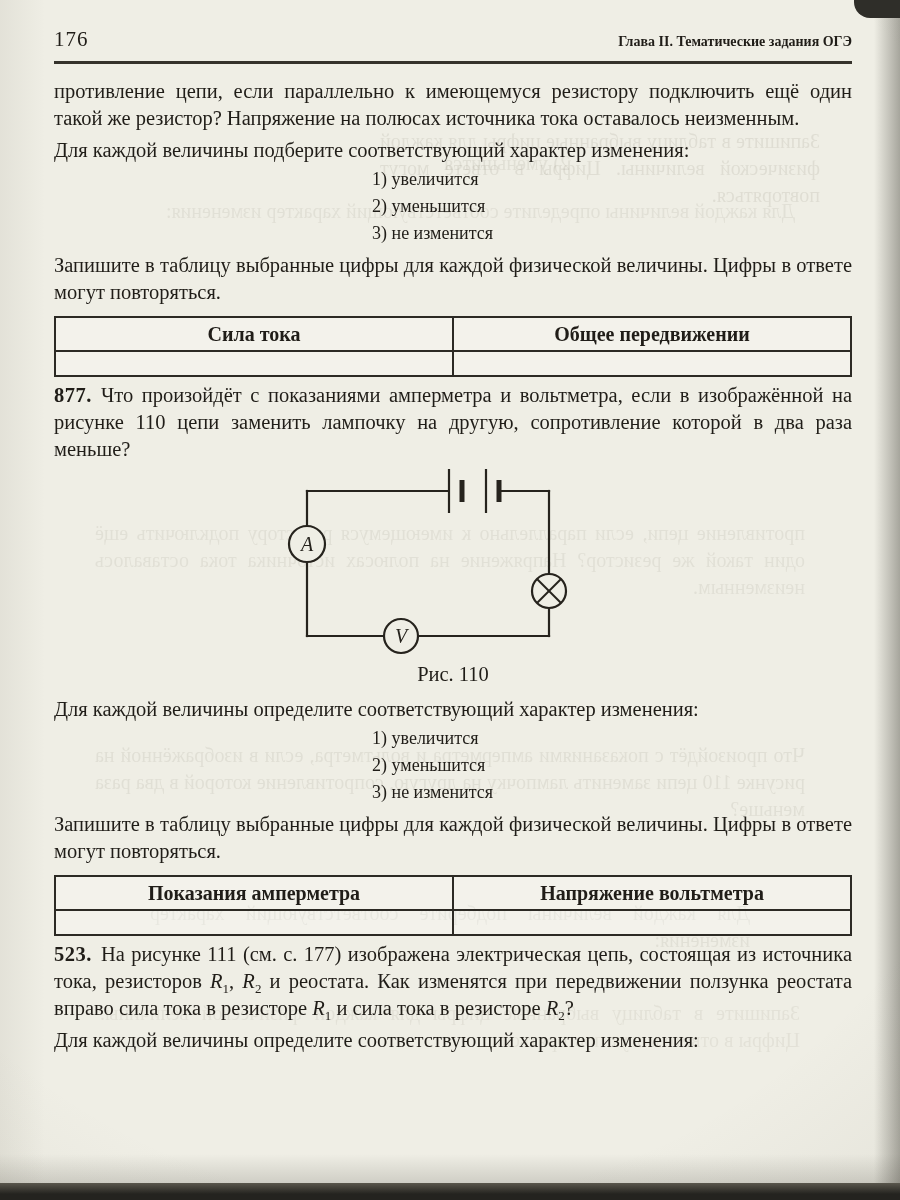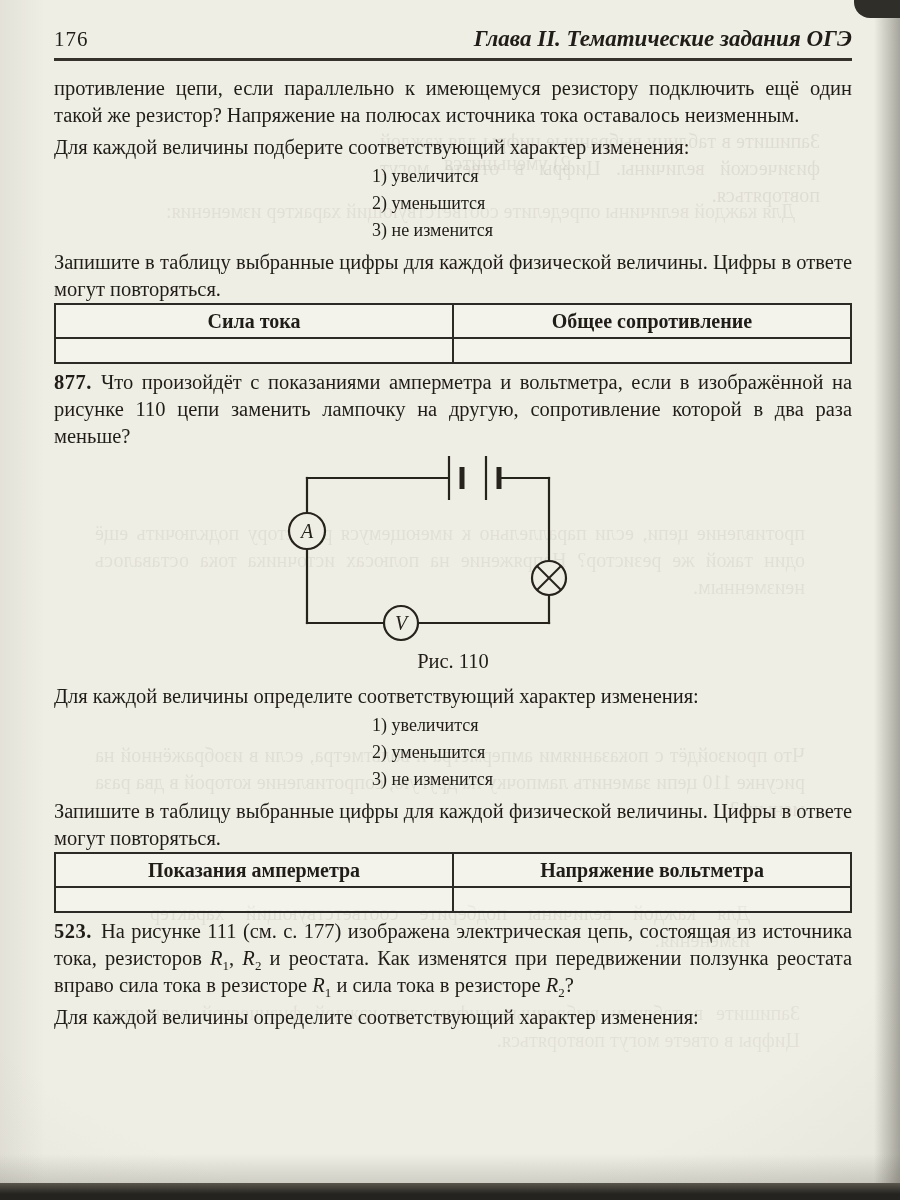--- a/index.html
+++ b/index.html
@@ -31,41 +31,42 @@
   .content { position: relative; padding: 26px 48px 0 54px; z-index: 2; }
 
   .running-head {
     display: flex;
     justify-content: space-between;
     align-items: baseline;
     font-size: 21px;
     line-height: 26px;
   }
   .page-num { letter-spacing: 1px; }
-  .chapter { font-style: italic; font-weight: bold; font-size: 23px; }
+  .chapter { font-weight: bold; font-size: 14px; }
   .head-rule { border: 0; border-top: 3px solid #35322b; margin-top: 6px; }
 
   p.body {
     font-size: 20.5px;
     line-height: 27px;
     text-align: justify;
     margin-top: 5px;
   }
   p.first { margin-top: 14px; }
   .options {
     margin: 2px 0 2px 318px;
     font-size: 18px;
     line-height: 27px;
   }
   .tasknum { font-weight: bold; margin-right: 9px; letter-spacing: 0.5px; }
   .task { margin-top: 20px; }
 
   table.answer {
     width: 100%;
     border-collapse: collapse;
+    margin-top: 10px;
     background: rgba(255,255,255,0.25);
     font-family: Liberation Serif, serif;
   }
   table.answer th {
     border: 2.5px solid #2c2a24;
     font-size: 20px;
     line-height: 26px;
     padding: 3px 6px;
     text-align: center;
     font-weight: bold;
@@ -143,21 +144,21 @@
       <div>2) уменьшится</div>
       <div>3) не изменится</div>
     </div>
 
     <p class="body">Запишите в таблицу выбранные цифры для каждой физической величины. Цифры в ответе могут повторяться.</p>
 
     <table class="answer">
       <tbody>
         <tr>
           <th style="width:50%;">Сила тока</th>
-          <th style="width:50%;">Общее сопротивление</th>
+          <th style="width:50%;">Общее передвижении</th>
         </tr>
         <tr>
           <td></td>
           <td></td>
         </tr>
       </tbody>
     </table>
 
     <p class="body task"><b class="tasknum">877.</b><span>Что произойдёт с показаниями амперметра и вольтметра, если в изображённой на рисунке 110 цепи заменить лампочку на другую, сопротивление которой в два раза меньше?</span></p>
 

